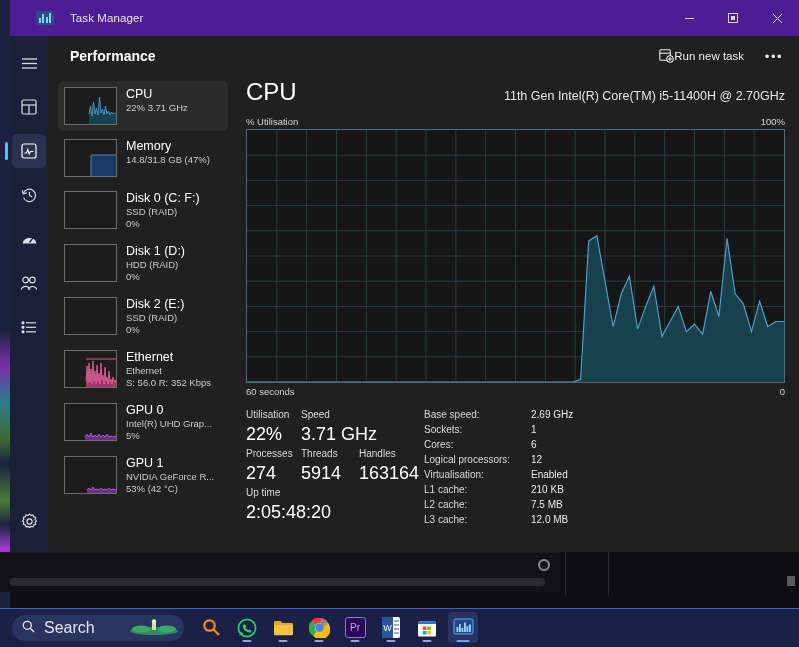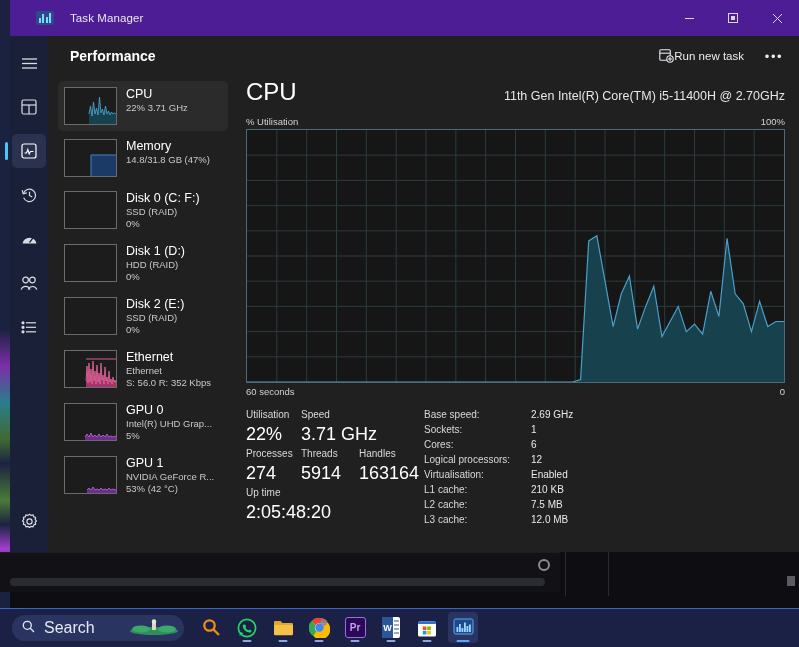--- a/index.html
+++ b/index.html
@@ -106,21 +106,21 @@
                display:flex; align-items:center; gap:9px; padding:0 10px; position:relative;
                overflow:hidden; }
   .searchbox .lbl { font-size:16px; color:#e6e9f5; }
   .tbicons { display:flex; align-items:center; gap:6px; margin-left:12px; }
   .tbi { width:30px; height:31px; border-radius:4px; display:flex; align-items:center;
          justify-content:center; position:relative; }
   .tbi.active { background:#2a3461; }
   .tbi .dot { position:absolute; bottom:1px; left:50%; transform:translateX(-50%);
               width:9px; height:2.5px; background:#8fa6e0; border-radius:2px; }
   .tbi.active .dot { width:13px; background:#5ba8ff; }
-  .glyph { font-size:11px; font-weight:bold; color:#fff; }
+  .glyph { font-size:11px; font-weight:normal; color:#fff; }
 </style>
 </head>
 <body>
 
 <div id="root">
 
   <div class="wall-left"></div>
   <div class="wall-topright"></div>
   <div class="desk-behind"></div>
   <div class="desk-behind2"></div>

